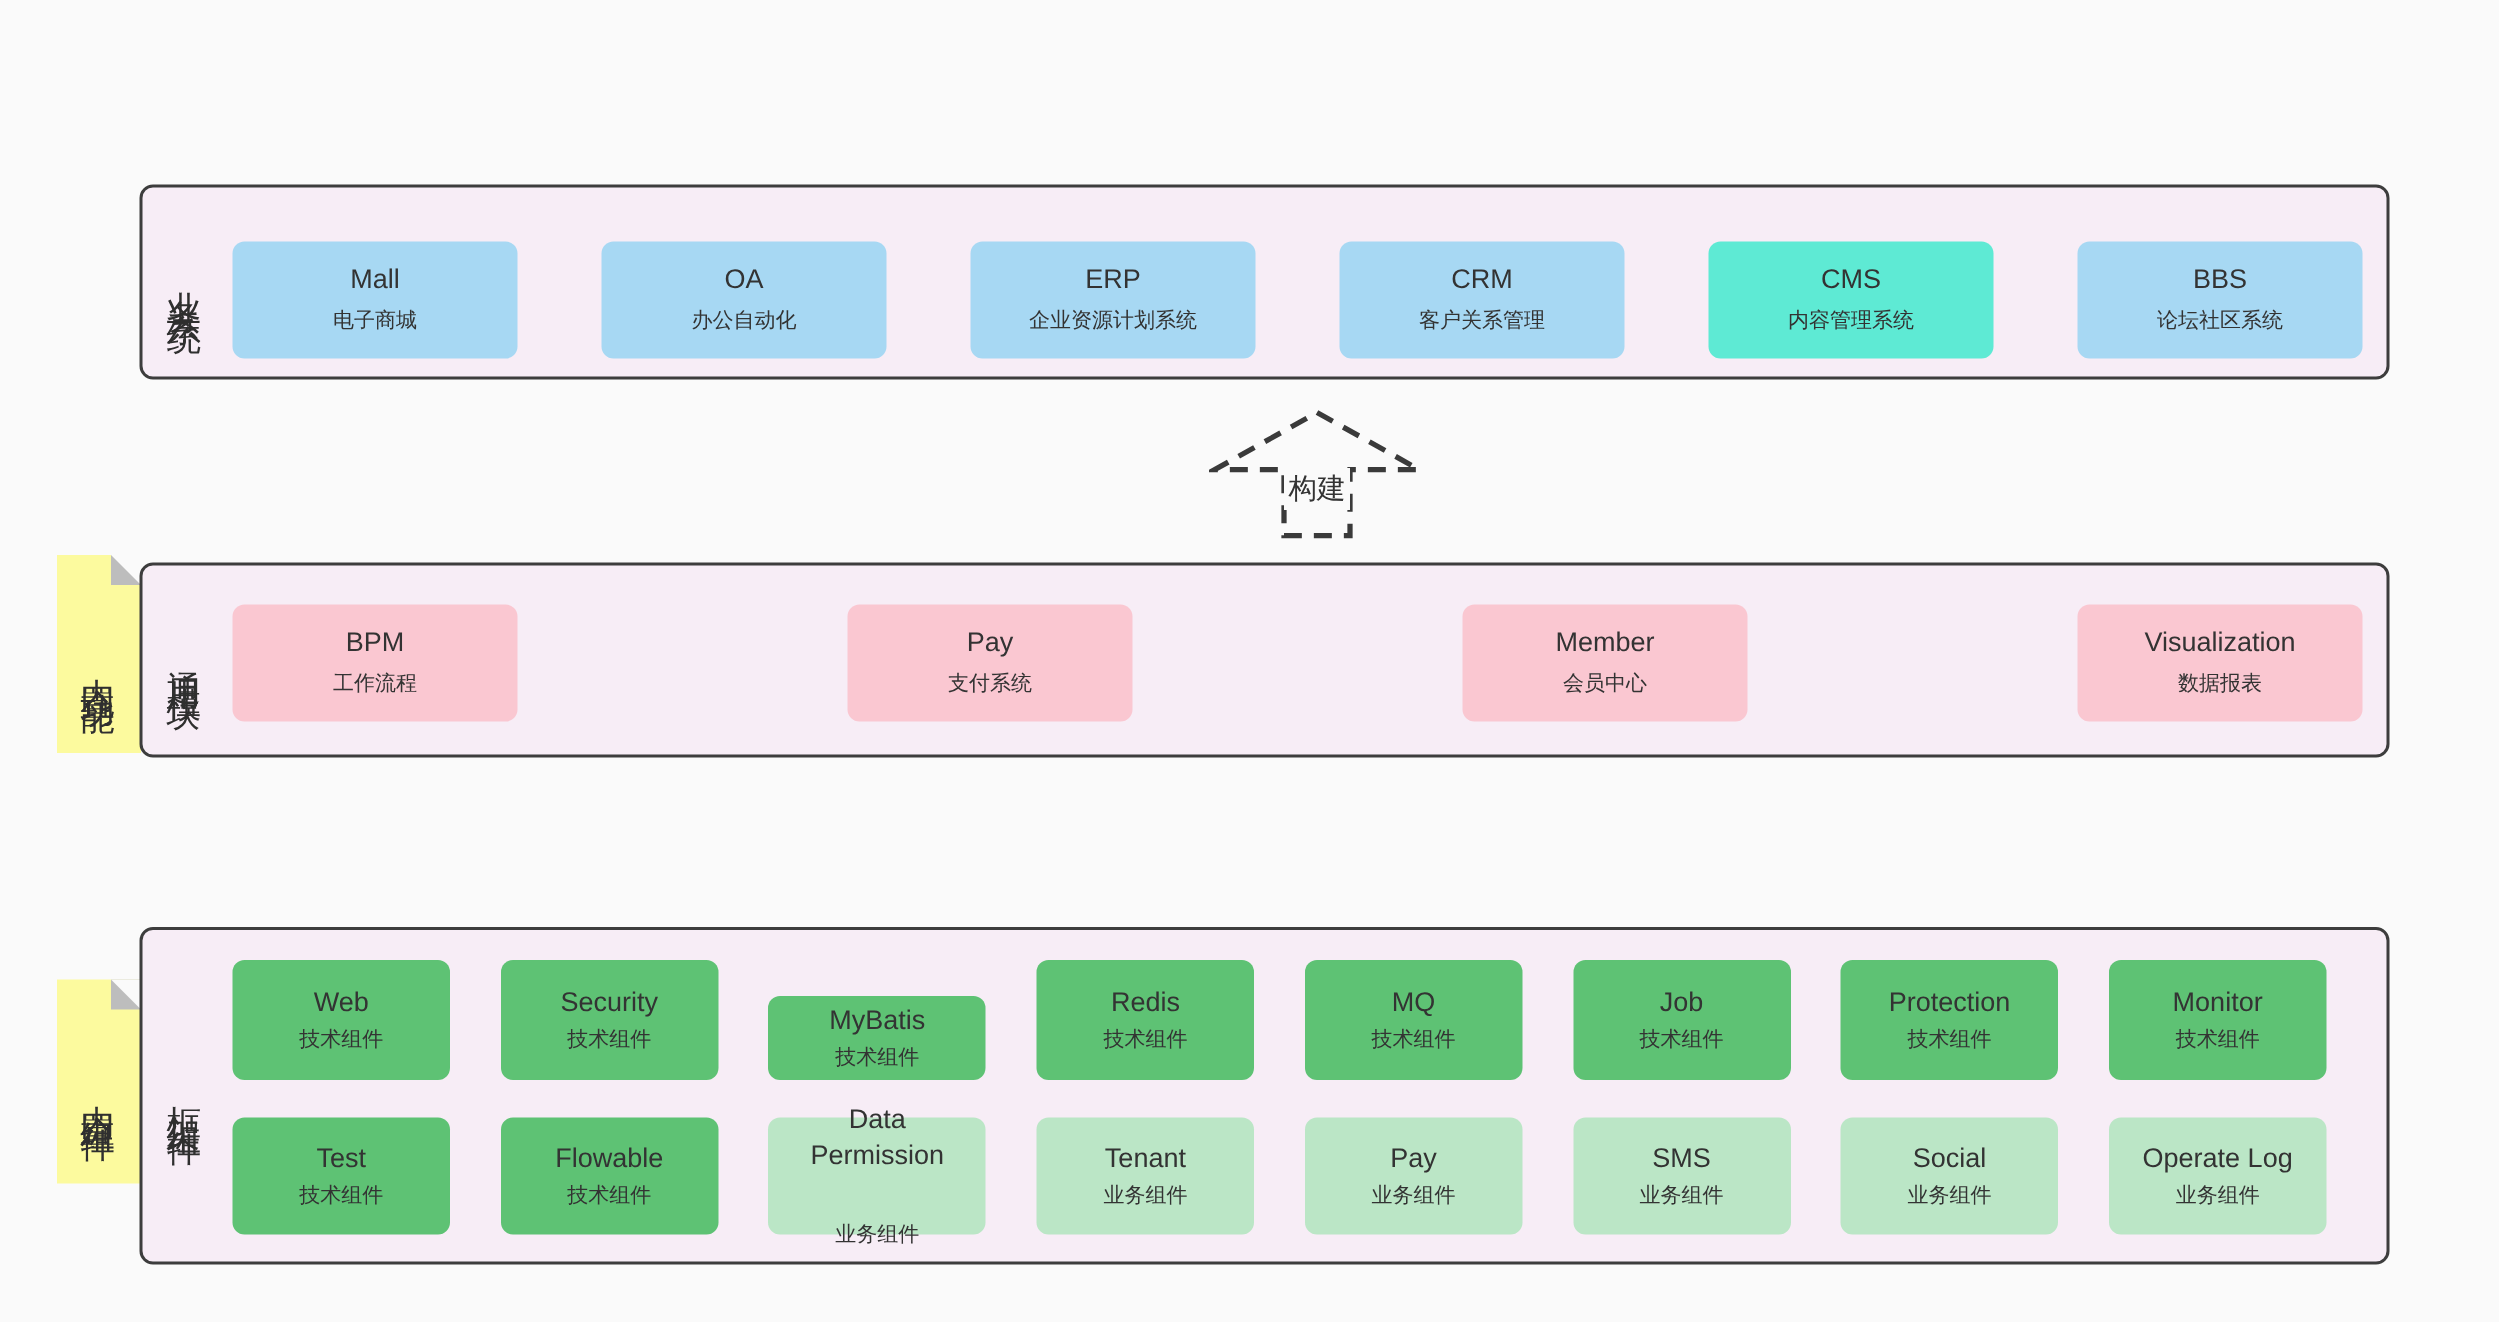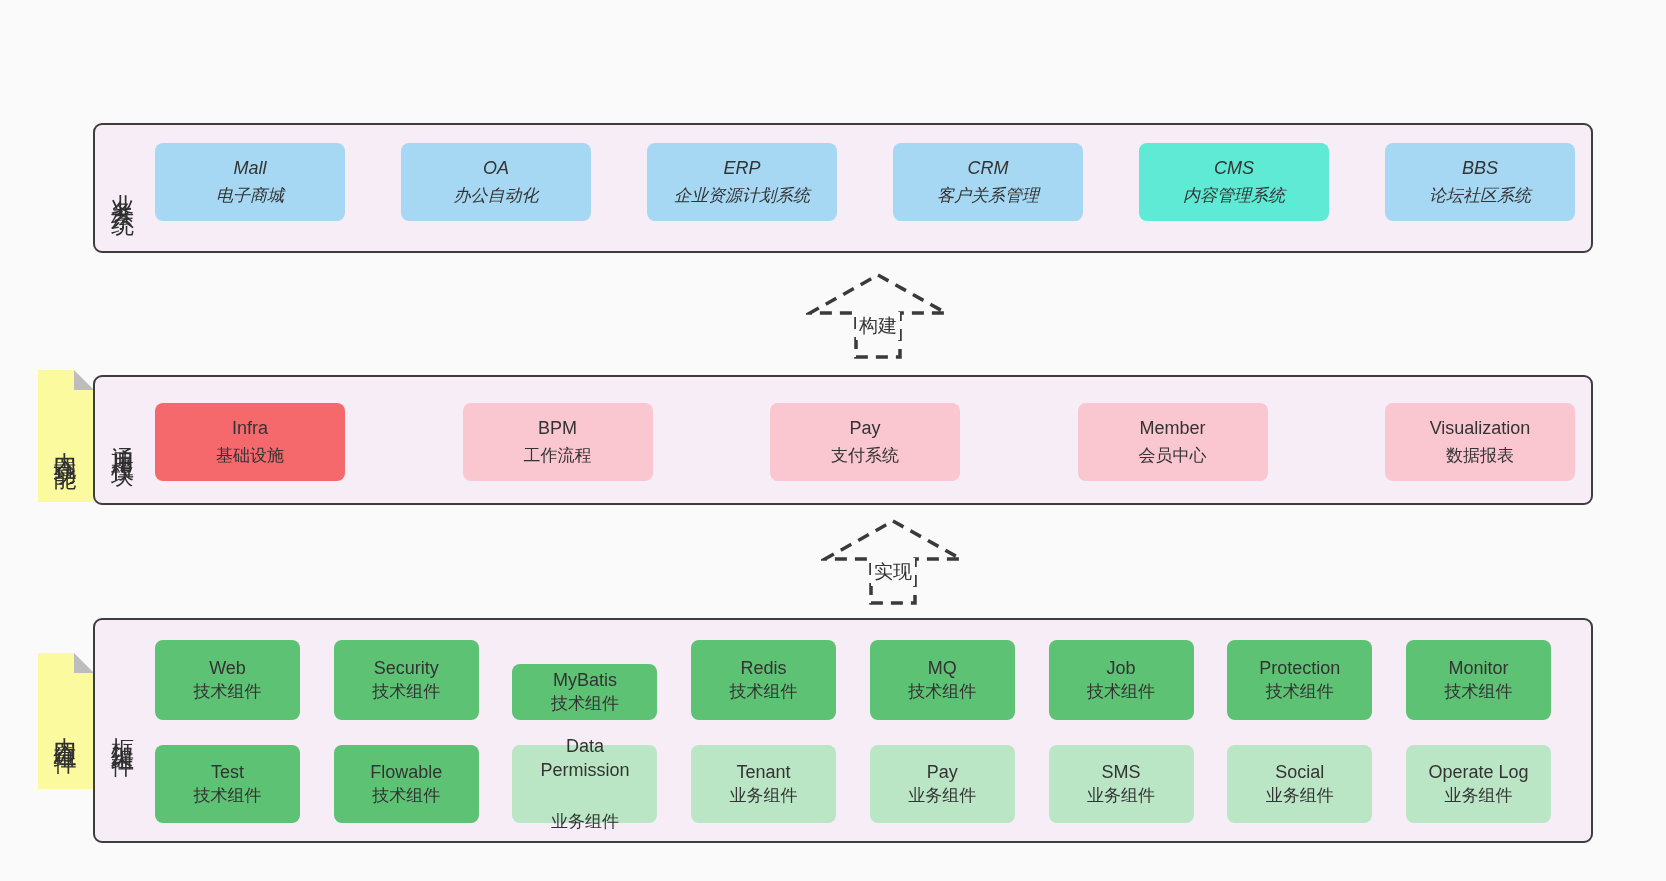--- a/index.html
+++ b/index.html
@@ -40,39 +40,39 @@
     white-space:nowrap;
   }
 
   
   .box-row {
     position:absolute;
     left:60px; right:16px;
     display:flex;
     justify-content:space-between;
   }
-  #panel-business .box-row { top:18px; height:78px;font-style:italic; }
+  #panel-business .box-row { top:36px; height:78px; }
   #panel-modules  .box-row { top:26px; height:78px; }
   #panel-components .box-row-1 { top:20px;  height:80px; right:40px; }
   #panel-components .box-row-2 { top:125px; height:78px; right:40px; }
 
   .box {
     border-radius:8px;
     display:flex;
     flex-direction:column;
     align-items:center;
     justify-content:center;
     text-align:center;
     box-sizing:border-box;
     color:#333;
   }
   .box-wide   { width:190px; padding:0 10px; }
   .box-narrow { width:145px; padding:0 12px; }
   .box .title { font-size:18px; line-height:27px; }
-  .box .sub   { font-size:17px; line-height:27px; }
+  .box .sub   { font-size:14px; line-height:27px; }
   .box-narrow .title { line-height:24px; }
   .box-narrow .sub   { line-height:24px; }
 
   
   .sticky {
     position:absolute;
     left:38px; width:56px;
     background:#fcfa9e;
     z-index:1;
   }
@@ -130,26 +130,20 @@
   <div class="sticky" id="sticky-components">
     <div class="sticky-text">内置组件</div>
   </div>
 
   <div class="arrow" id="arrow-build">
     <svg width="144" height="88" viewBox="0 0 144 88">
       <path d="M72 3 L140 41 L94 41 L94 85 L50 85 L50 41 L4 41 Z" fill="none" stroke="#3a3a3a" stroke-width="3.5" stroke-dasharray="12 8"></path>
     </svg>
     <div class="arrow-label">构建</div>
   </div>
-  <div class="arrow" id="arrow-implement">
-    <svg width="144" height="88" viewBox="0 0 144 88">
-      <path d="M72 3 L140 41 L94 41 L94 85 L50 85 L50 41 L4 41 Z" fill="none" stroke="#3a3a3a" stroke-width="3.5" stroke-dasharray="12 8"></path>
-    </svg>
-    <div class="arrow-label">实现</div>
-  </div>
 
   <div class="panel" id="panel-business">
     <div class="side-label">业务系统</div>
     <div class="box-row">
       <div class="box box-wide" style="background: rgb(167, 216, 243);">
         <div class="title">Mall</div>
         <div class="sub">电子商城</div>
       </div>
       <div class="box box-wide" style="background: rgb(167, 216, 243);">
         <div class="title">OA</div>
@@ -170,24 +164,20 @@
       <div class="box box-wide" style="background: rgb(167, 216, 243);">
         <div class="title">BBS</div>
         <div class="sub">论坛社区系统</div>
       </div>
     </div>
   </div>
 
   <div class="panel" id="panel-modules">
     <div class="side-label">通用模块</div>
     <div class="box-row">
-      <div class="box box-wide" style="background: rgb(245, 105, 109);">
-        <div class="title">Infra</div>
-        <div class="sub">基础设施</div>
-      </div>
       <div class="box box-wide" style="background: rgb(250, 199, 209);">
         <div class="title">BPM</div>
         <div class="sub">工作流程</div>
       </div>
       <div class="box box-wide" style="background: rgb(250, 199, 209);">
         <div class="title">Pay</div>
         <div class="sub">支付系统</div>
       </div>
       <div class="box box-wide" style="background: rgb(250, 199, 209);">
         <div class="title">Member</div>

